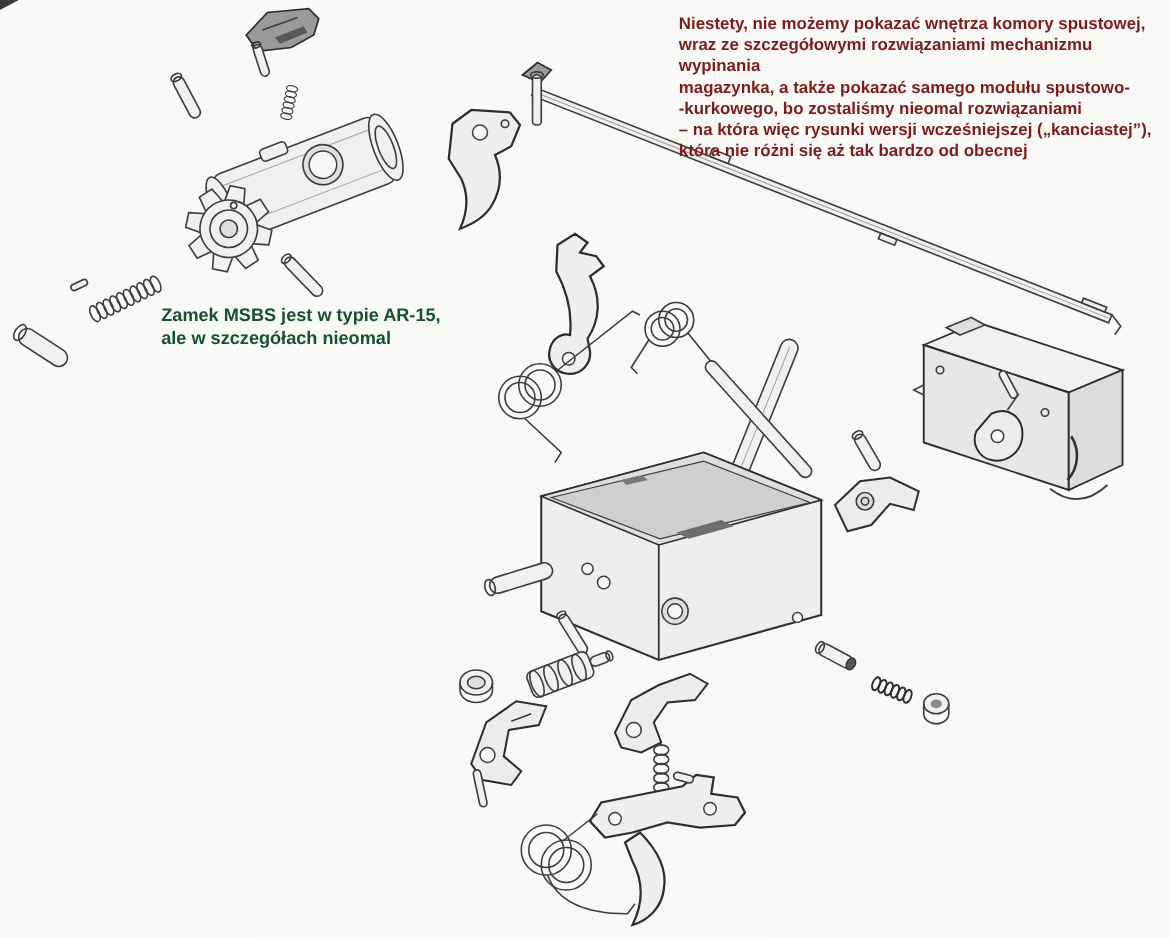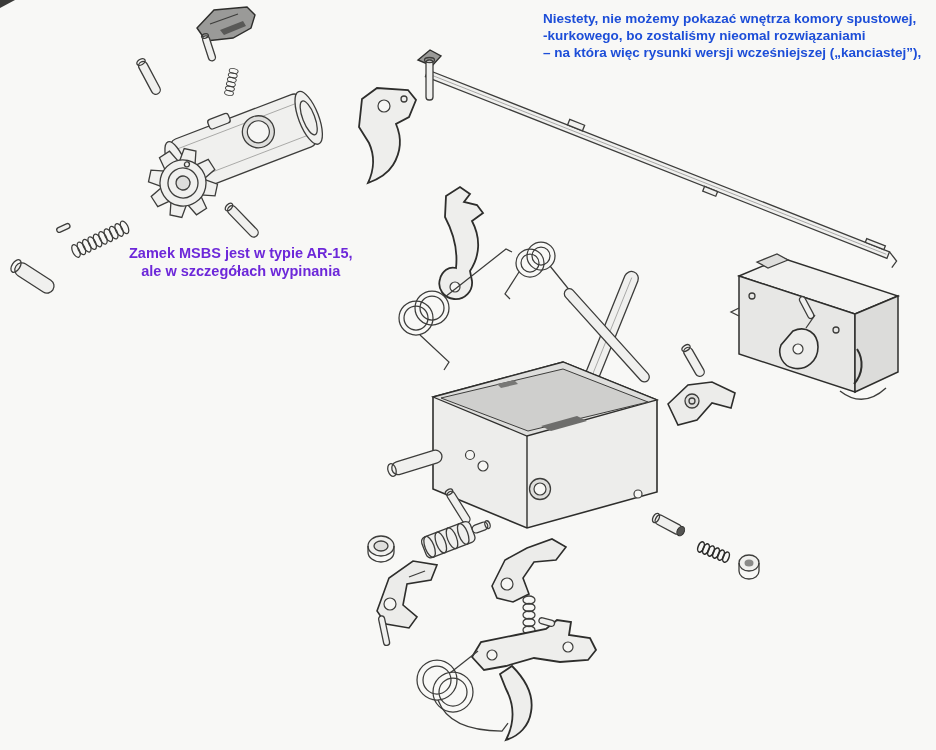--- a/index.html
+++ b/index.html
@@ -1,22 +1,22 @@
 <!DOCTYPE html>
 <html><head>
 <meta charset="utf-8">
 <style>
   html,body{margin:0;padding:0;background:#ffffff;}
   .page{position:relative;width:936px;height:750px;background:#f8f8f6;overflow:hidden;
         font-family:"Liberation Sans",sans-serif;}
   .page svg{position:absolute;left:0;top:0;}
   .note{position:absolute;left:543px;top:10px;width:388px;font-weight:bold;
-        font-size:13.5px;line-height:17px;color:#1d4ed8;letter-spacing:0;}
+        font-size:13.5px;line-height:17px;color:#7f1d1d;letter-spacing:0;}
   .caption{position:absolute;left:129px;top:244px;font-weight:bold;
-        font-size:14.5px;line-height:18px;color:#6d28d9;text-align:center;}
+        font-size:14.5px;line-height:18px;color:#14532d;}
   
   .ln{fill:none;stroke:#3d3d3b;stroke-width:1.3}
   .lnl{fill:none;stroke:#a0a09e;stroke-width:0.8}
   .fl{fill:#f0f0ee;stroke:#3d3d3b;stroke-width:1.3}
   .fd{fill:#dededc;stroke:#3d3d3b;stroke-width:1.3}
   .part{fill:#eeeeec;stroke:#2e2e2c;stroke-width:1.8}
   .part2{fill:#ececea;stroke:#2e2e2c;stroke-width:1.6}
   .spr{fill:none;stroke:#3d3d3b;stroke-width:1.25}
   .sprD{fill:none;stroke:#2b2b29;stroke-width:1.7}
   .holed{fill:#f6f6f4;stroke:#3d3d3b;stroke-width:1.2}
@@ -298,22 +298,25 @@
       <g>
         <ellipse cx="749" cy="563" rx="10" ry="8" class="fl"></ellipse>
         <ellipse cx="749" cy="563" rx="4.5" ry="3.5" fill="#8a8a88"></ellipse>
         <path d="M739,563 L739,571 A10,8 0 0 0 759,571 L759,563" class="ln"></path>
       </g>
     </g>
   </svg>
 
   <div class="note">
     <div>Niestety, nie możemy pokazać wnętrza komory spustowej,</div>
+    <div>wraz ze szczegółowymi rozwiązaniami mechanizmu wypinania</div>
+    <div>magazynka, a także pokazać samego modułu spustowo-</div>
     <div>-kurkowego, bo zostaliśmy nieomal rozwiązaniami</div>
     <div>– na która więc rysunki wersji wcześniejszej („kanciastej”),</div>
+    <div>która nie różni się aż tak bardzo od obecnej</div>
   </div>
 
   <div class="caption">
     <div>Zamek MSBS jest w typie AR-15,</div>
-    <div>ale w szczegółach wypinania</div>
+    <div>ale w szczegółach nieomal</div>
   </div>
 
 </div>
 
 </body></html>

